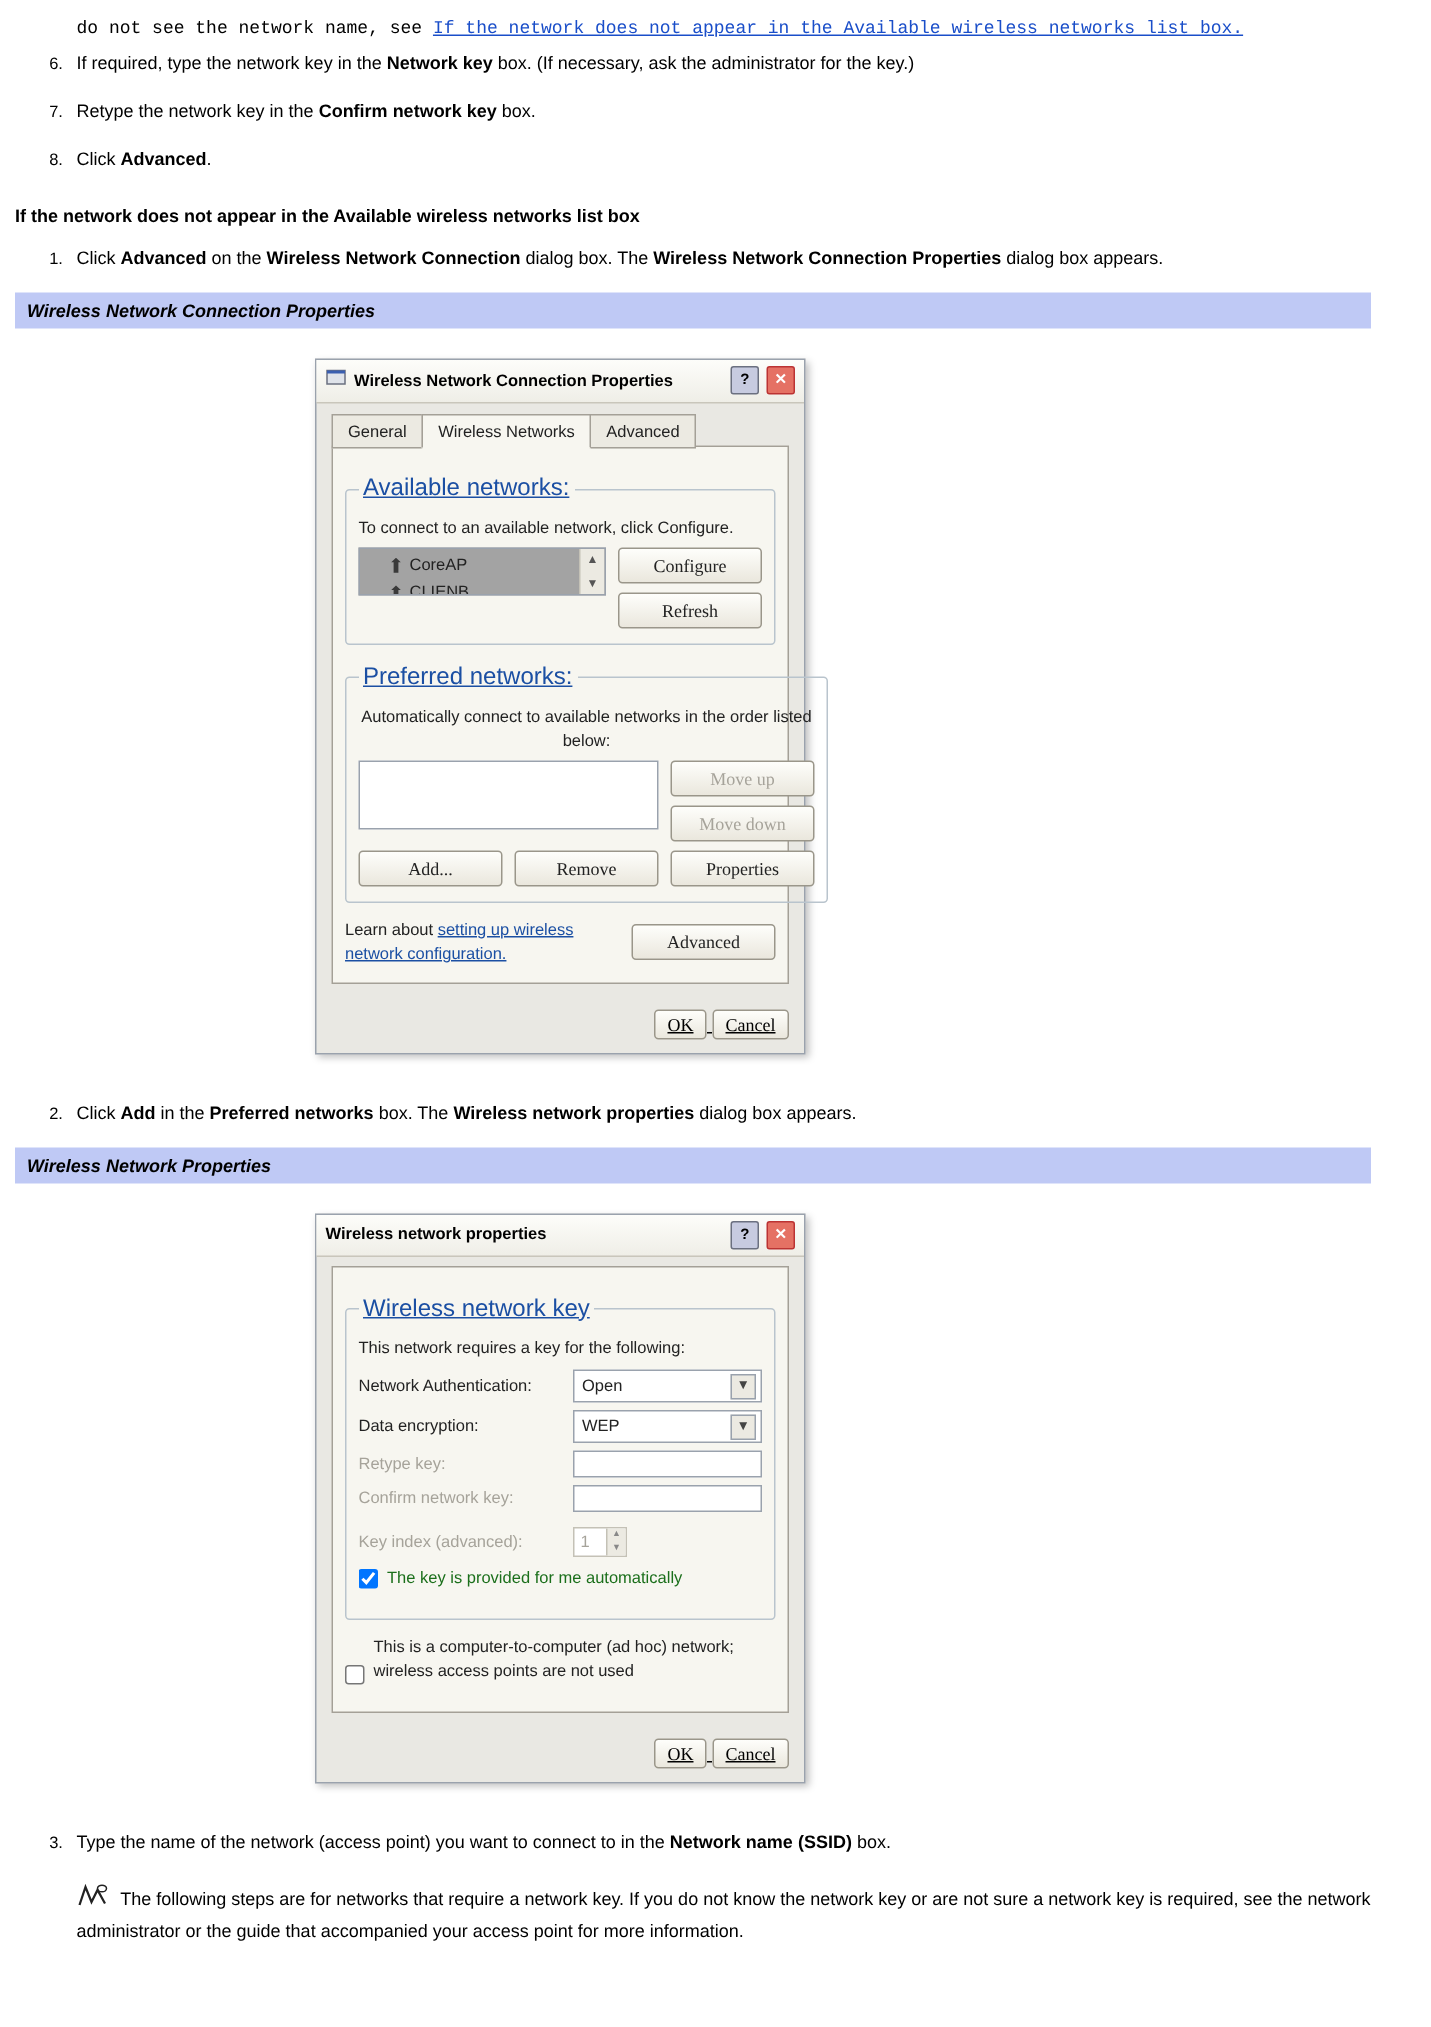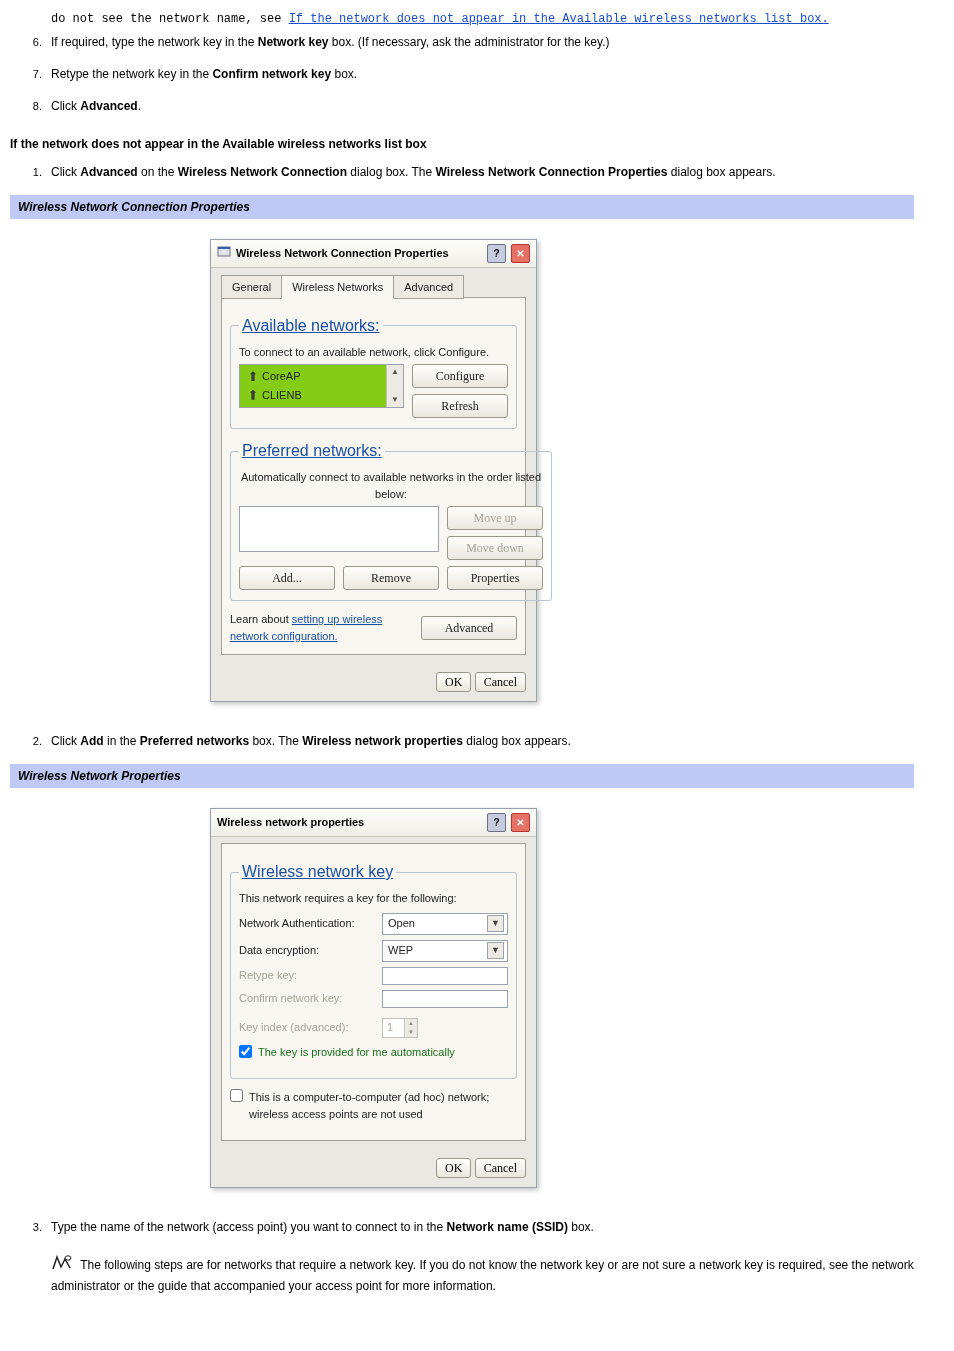--- a/index.html
+++ b/index.html
@@ -84,22 +84,22 @@
   .tabpanel { border: 1px solid #a4a097; background: #f7f6f0; padding: 10px 8px; }
   .chk { display: flex; align-items: center; gap: 6px; margin: 2px 0 8px; }
   .chk input { margin: 0; }
   fieldset {
     border: 1px solid #b9c4cd; border-radius: 3px;
     padding: 6px 8px 10px; margin: 6px 0 10px;
   }
   fieldset legend { color: #1b4fa3; font-size: 16px; padding: 0 3px; text-decoration: underline; }
   .fs-row { display: flex; gap: 8px; }
   .listbox {
-    flex: 1; height: 44px; background: #84cc16; border: 1px solid #9aa2ad;
-    overflow: hidden; box-sizing: border-box; padding: 2px 3px; font-size: 11px;
+    flex: 1; height: 32px; background: #a3a3a3; border: 1px solid #9aa2ad;
+    overflow: hidden; box-sizing: border-box; padding: 2px 14px; font-size: 11px;
     position: relative;
   }
   .listbox .item { padding: 1px 6px; display: flex; align-items: center; gap: 5px; }
   .anticon {
     width: 8px; height: 10px; background: #3a3a3a; clip-path: polygon(50% 0, 90% 30%, 70% 30%, 70% 100%, 30% 100%, 30% 30%, 10% 30%);
     display: inline-block;
   }
   .scroll {
     position: absolute; right: 0; top: 0; bottom: 0; width: 16px;
     background: #eceae2; border-left: 1px solid #c4c1b6;
@@ -110,21 +110,21 @@
   .btncol { display: flex; flex-direction: column; gap: 6px; }
   .wbtn {
     min-width: 78px; padding: 2px 8px; font-size: 12px; font-family: Tahoma;
     background: linear-gradient(#fefefb,#eae7dd); border: 1px solid #9a968a; border-radius: 3px;
     text-align: center; cursor: default;
   }
   .wbtn.disabled { color: #a6a39a; }
   .pref-empty { height: 44px; background: #fff; border: 1px solid #9aa2ad; flex: 1; }
   .btnrow { display: flex; gap: 8px; margin-top: 6px; }
   .learn { color: #1b4fa3; text-decoration: underline; font-size: 11px; }
-  .dlg-footer { text-align: right; padding: 8px 10px 10px; }
+  .dlg-footer { text-align: right; padding: 8px 10px 10px; text-decoration: underline; }
 
   
   .dlg2 { width: 325px; }
   .formrow { display: flex; align-items: center; margin: 5px 0; gap: 8px; }
   .formrow label { width: 135px; color: #222; }
   .formrow label.disabled { color: #a6a39a; }
   .txt {
     flex: 1; height: 18px; background: #fff; border: 1px solid #9aa2ad;
     box-sizing: border-box;
   }
@@ -302,21 +302,21 @@
                   <span>▼</span>
                 </span>
           </div>
         </div>
         <label class="chk" style="margin-top:6px;">
           <input type="checkbox" checked="" style="">
           <span style="color:#1b6f1b;">The key is provided for me automatically</span>
         </label>
       </fieldset>
 
-      <label class="chk" style="align-items:flex-start;">
+      <label class="chk" style="align-items:flex-end;">
         <input type="checkbox" style="">
         <span>This is a computer-to-computer (ad hoc) network; wireless access points are not used</span>
       </label>
     </div>
   </div>
   <div class="dlg-footer">
     <span class="wbtn">OK</span>
     <span class="wbtn">Cancel</span>
   </div>
 </div>

